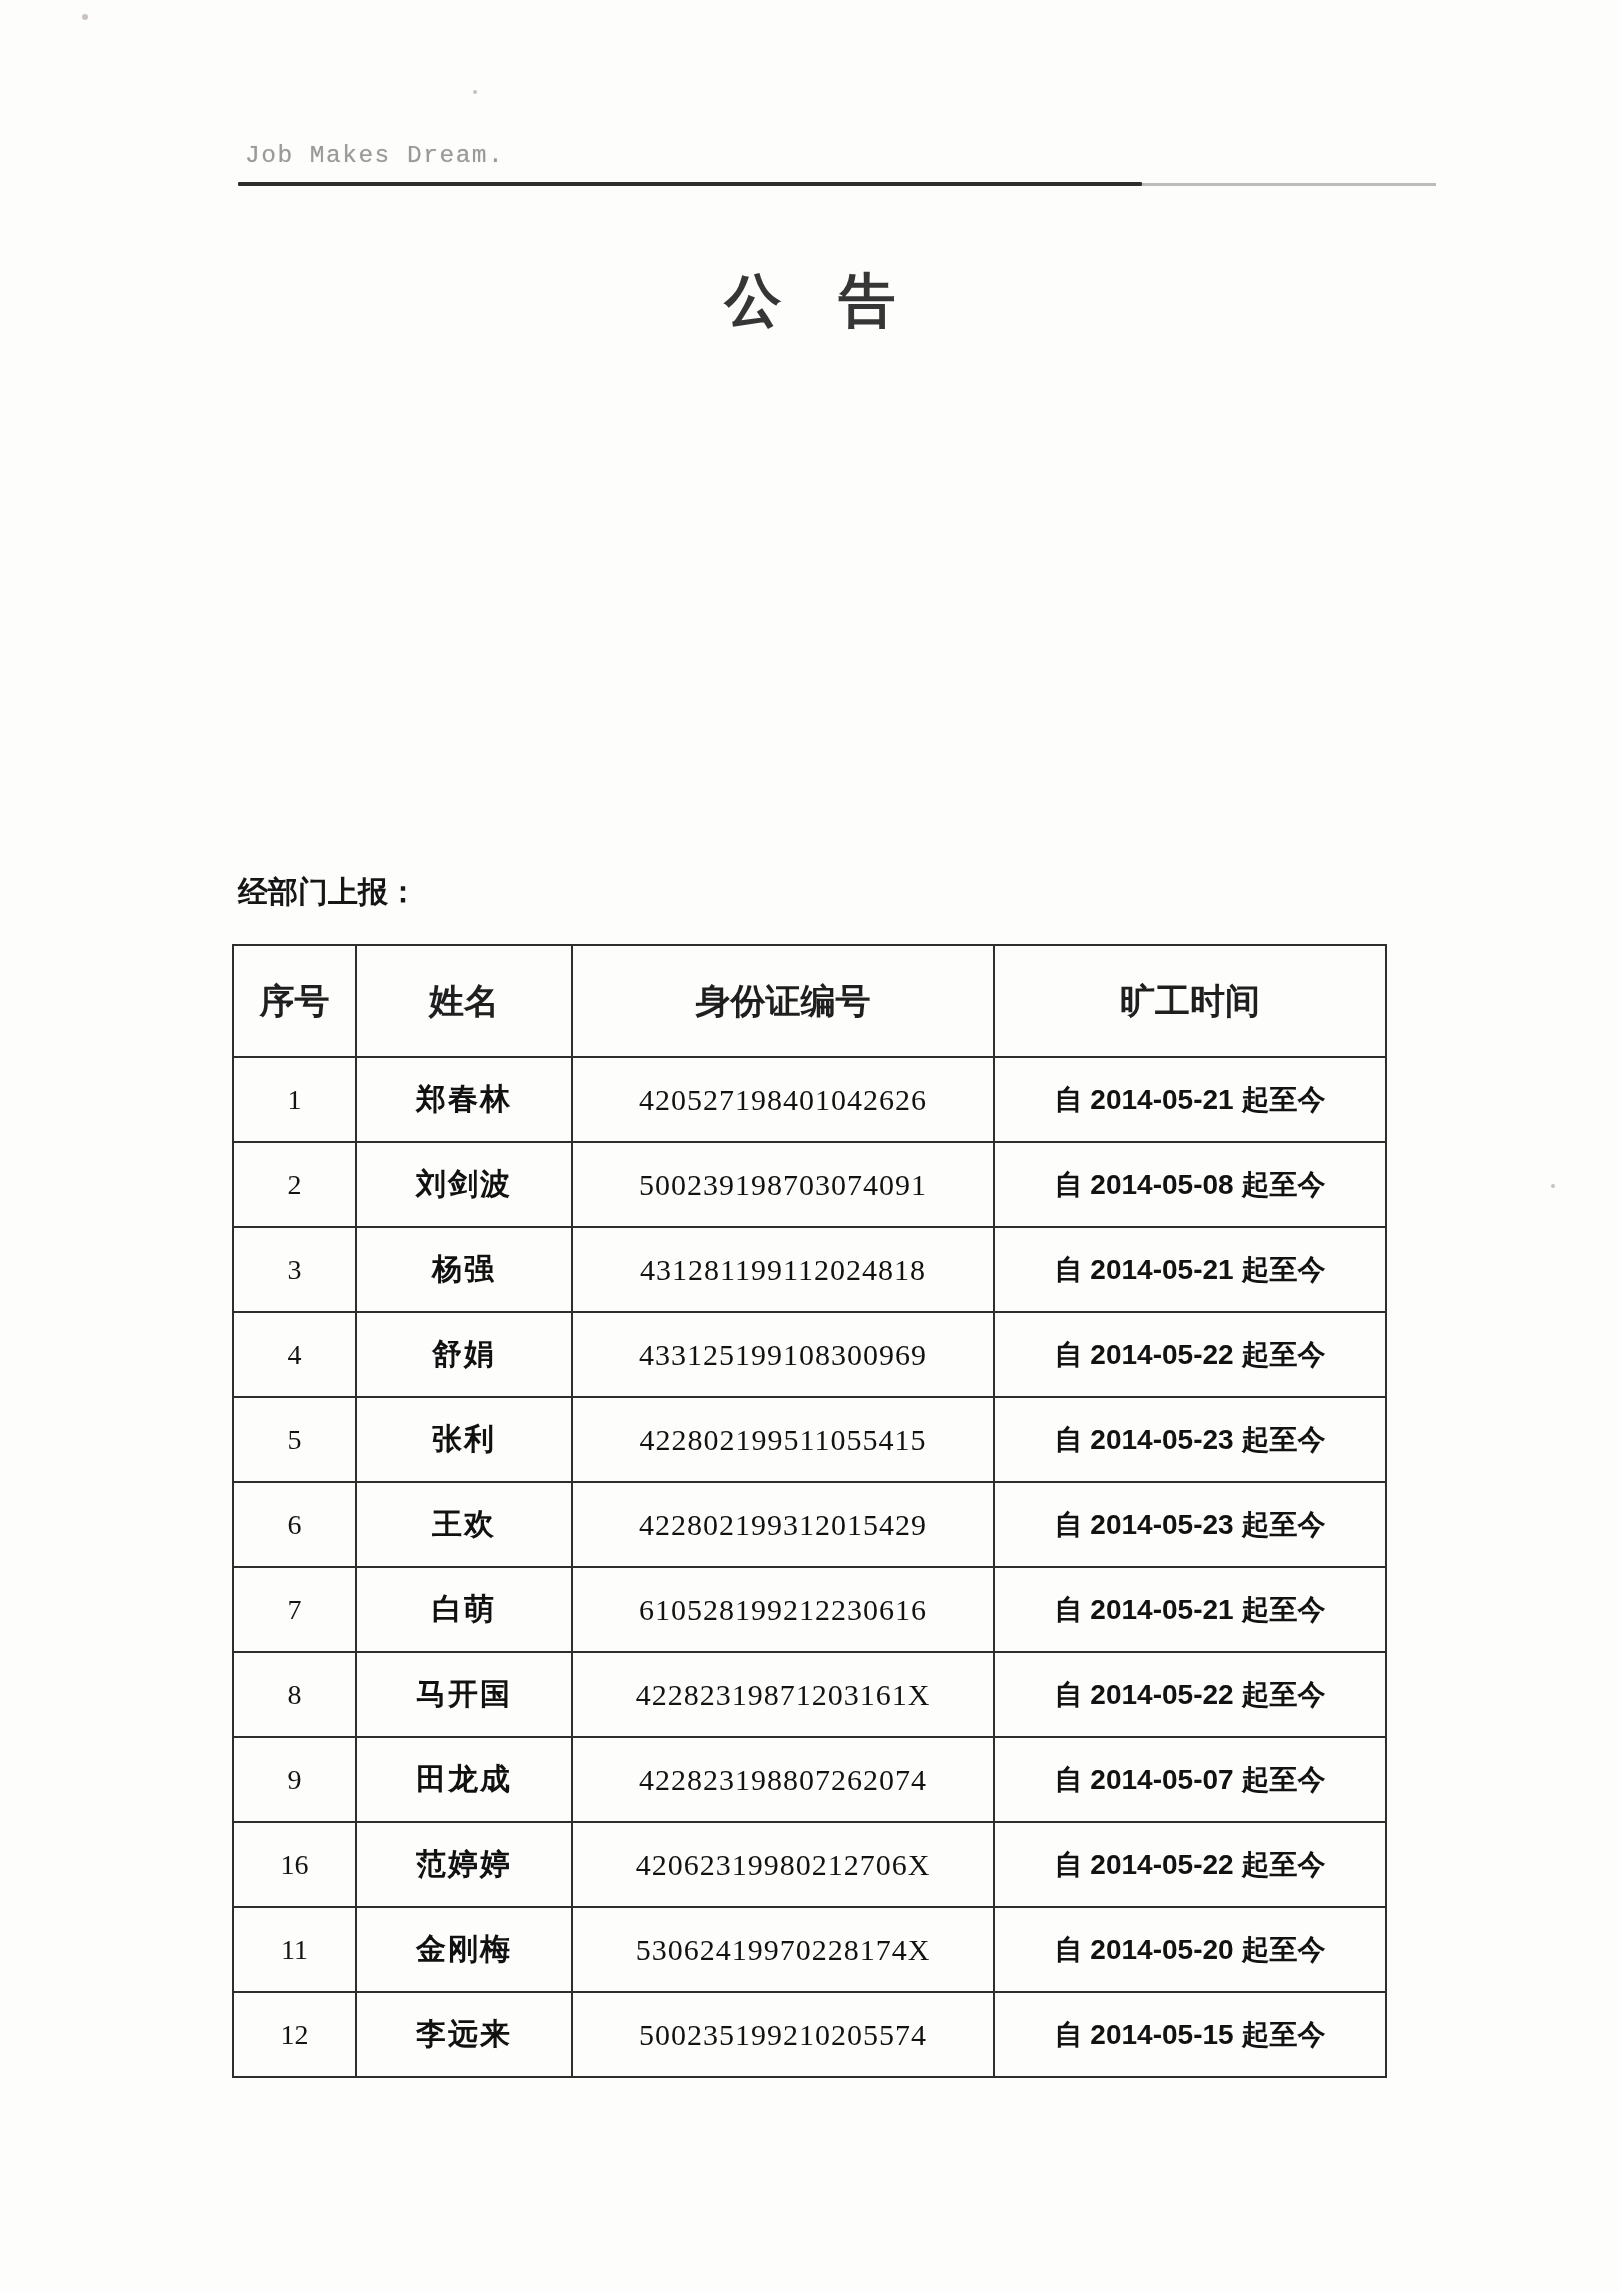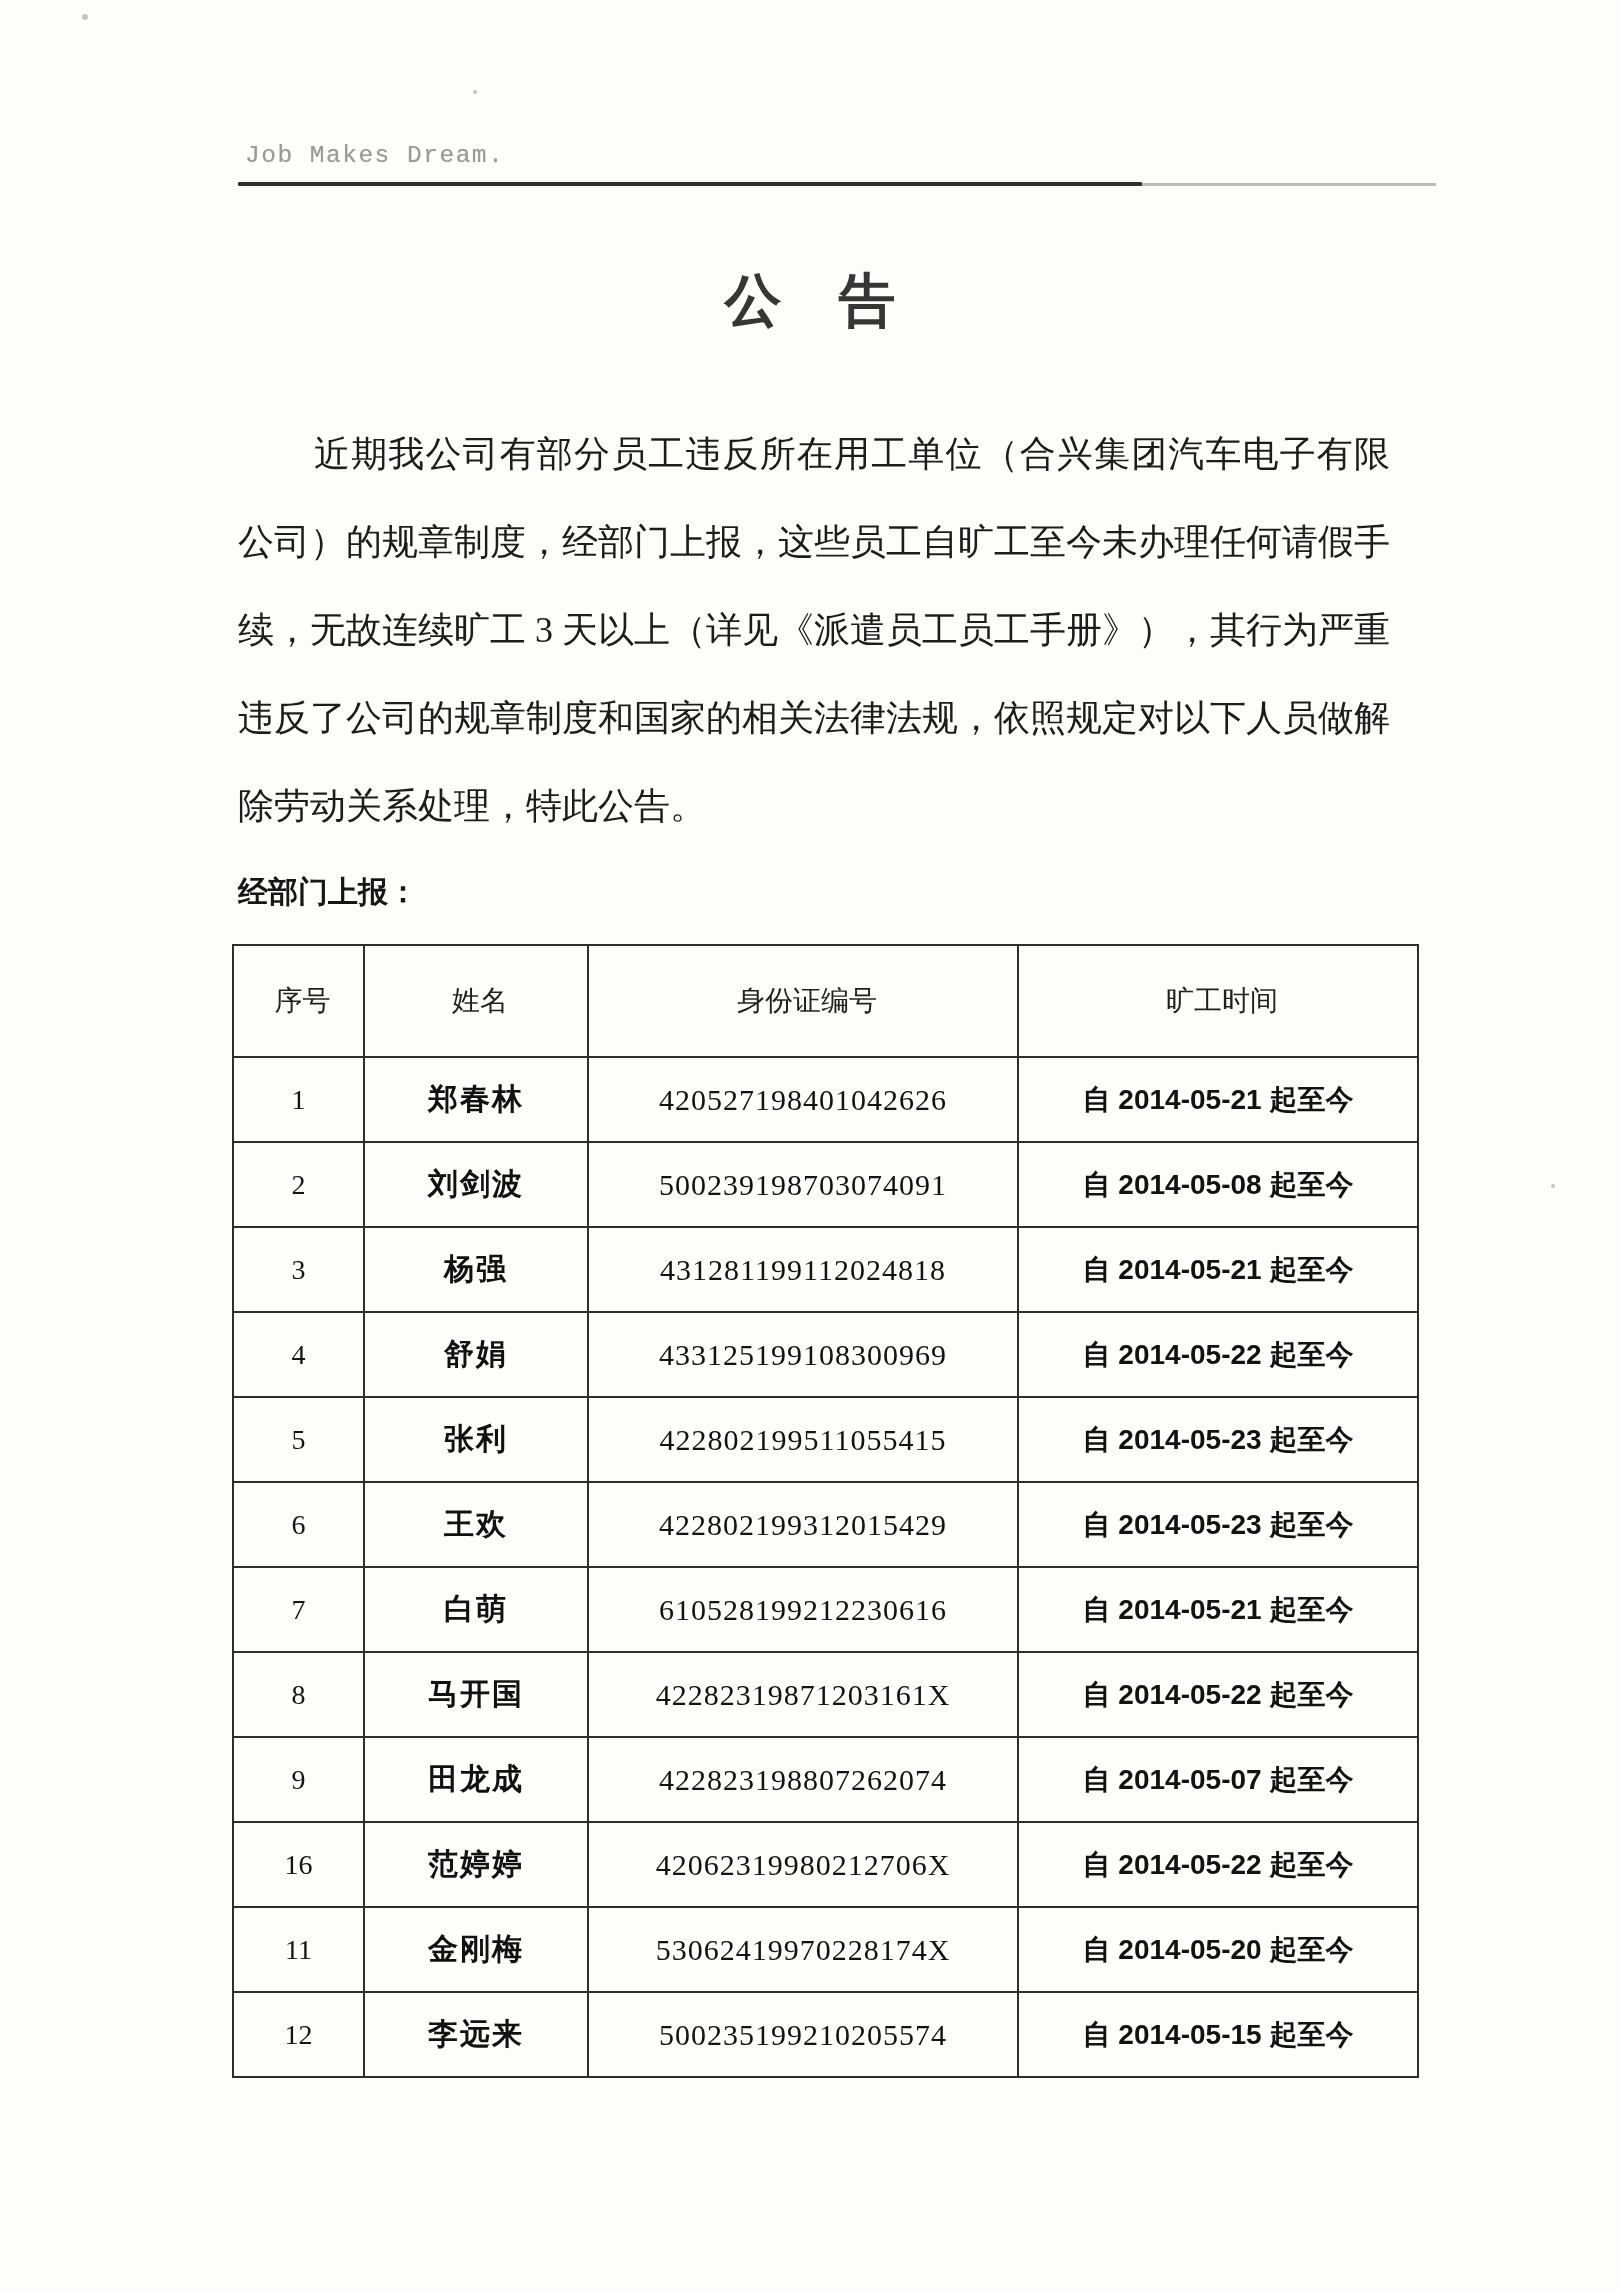--- a/index.html
+++ b/index.html
@@ -72,24 +72,23 @@
   }
   table.roster th, table.roster td{
     border:2px solid #2e2e2e;
     text-align:center;vertical-align:middle;
     padding:0;
     overflow:hidden;
     white-space:nowrap;
   }
   table.roster th{
     height:110px;
-    font-size:28px;font-weight:normal;
+    font-size:35px;font-weight:bold;
     color:#1f1f1f;
     font-family:"Liberation Serif","DejaVu Serif",serif;
-    padding-left:8px;
   }
   table.roster td{height:83px;}
   .col-index{width:121px;}
   .col-name{width:214px;}
   .col-id{width:420px;margin-left:19px;}
   .col-date{width:390px;}
   td.col-index{
     font-family:"Liberation Serif","DejaVu Serif",serif;
     font-size:28px;color:#141414;
   }
@@ -114,21 +113,20 @@
 <body>
 
 <div class="page">
 
   <div class="slogan">Job Makes Dream.</div>
   <div class="rule-dark"></div>
   <div class="rule-light"></div>
 
   <div class="title">公　告</div>
 
-  <div class="paragraph">近期我公司有部分员工违反所在用工单位（合兴集团汽车电子有限公司）的规章制度，经部门上报，这些员工自旷工至今未办理任何请假手续，无故连续旷工 3 天以上（详见《派遣员工员工手册》），其行为严重违反了公司的规章制度和国家的相关法律法规，依照规定对以下人员做解除劳动关系处理，特此公告。</div>
   <div class="list-label">经部门上报：</div>
 
   <table class="roster">
     <thead>
       <tr>
           <th class="col-index">序号</th>
           <th class="col-name">姓名</th>
           <th class="col-id">身份证编号</th>
           <th class="col-date">旷工时间</th>
         </tr>

